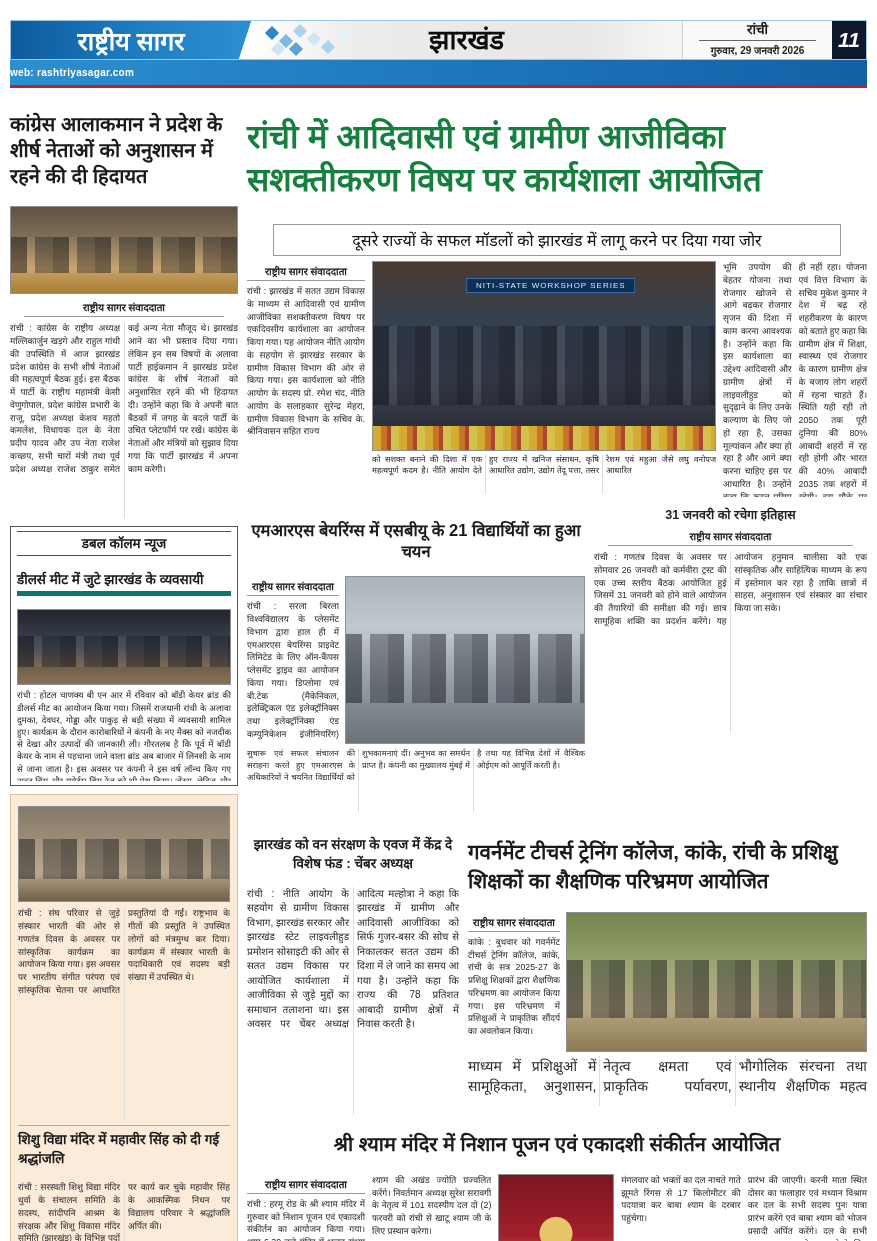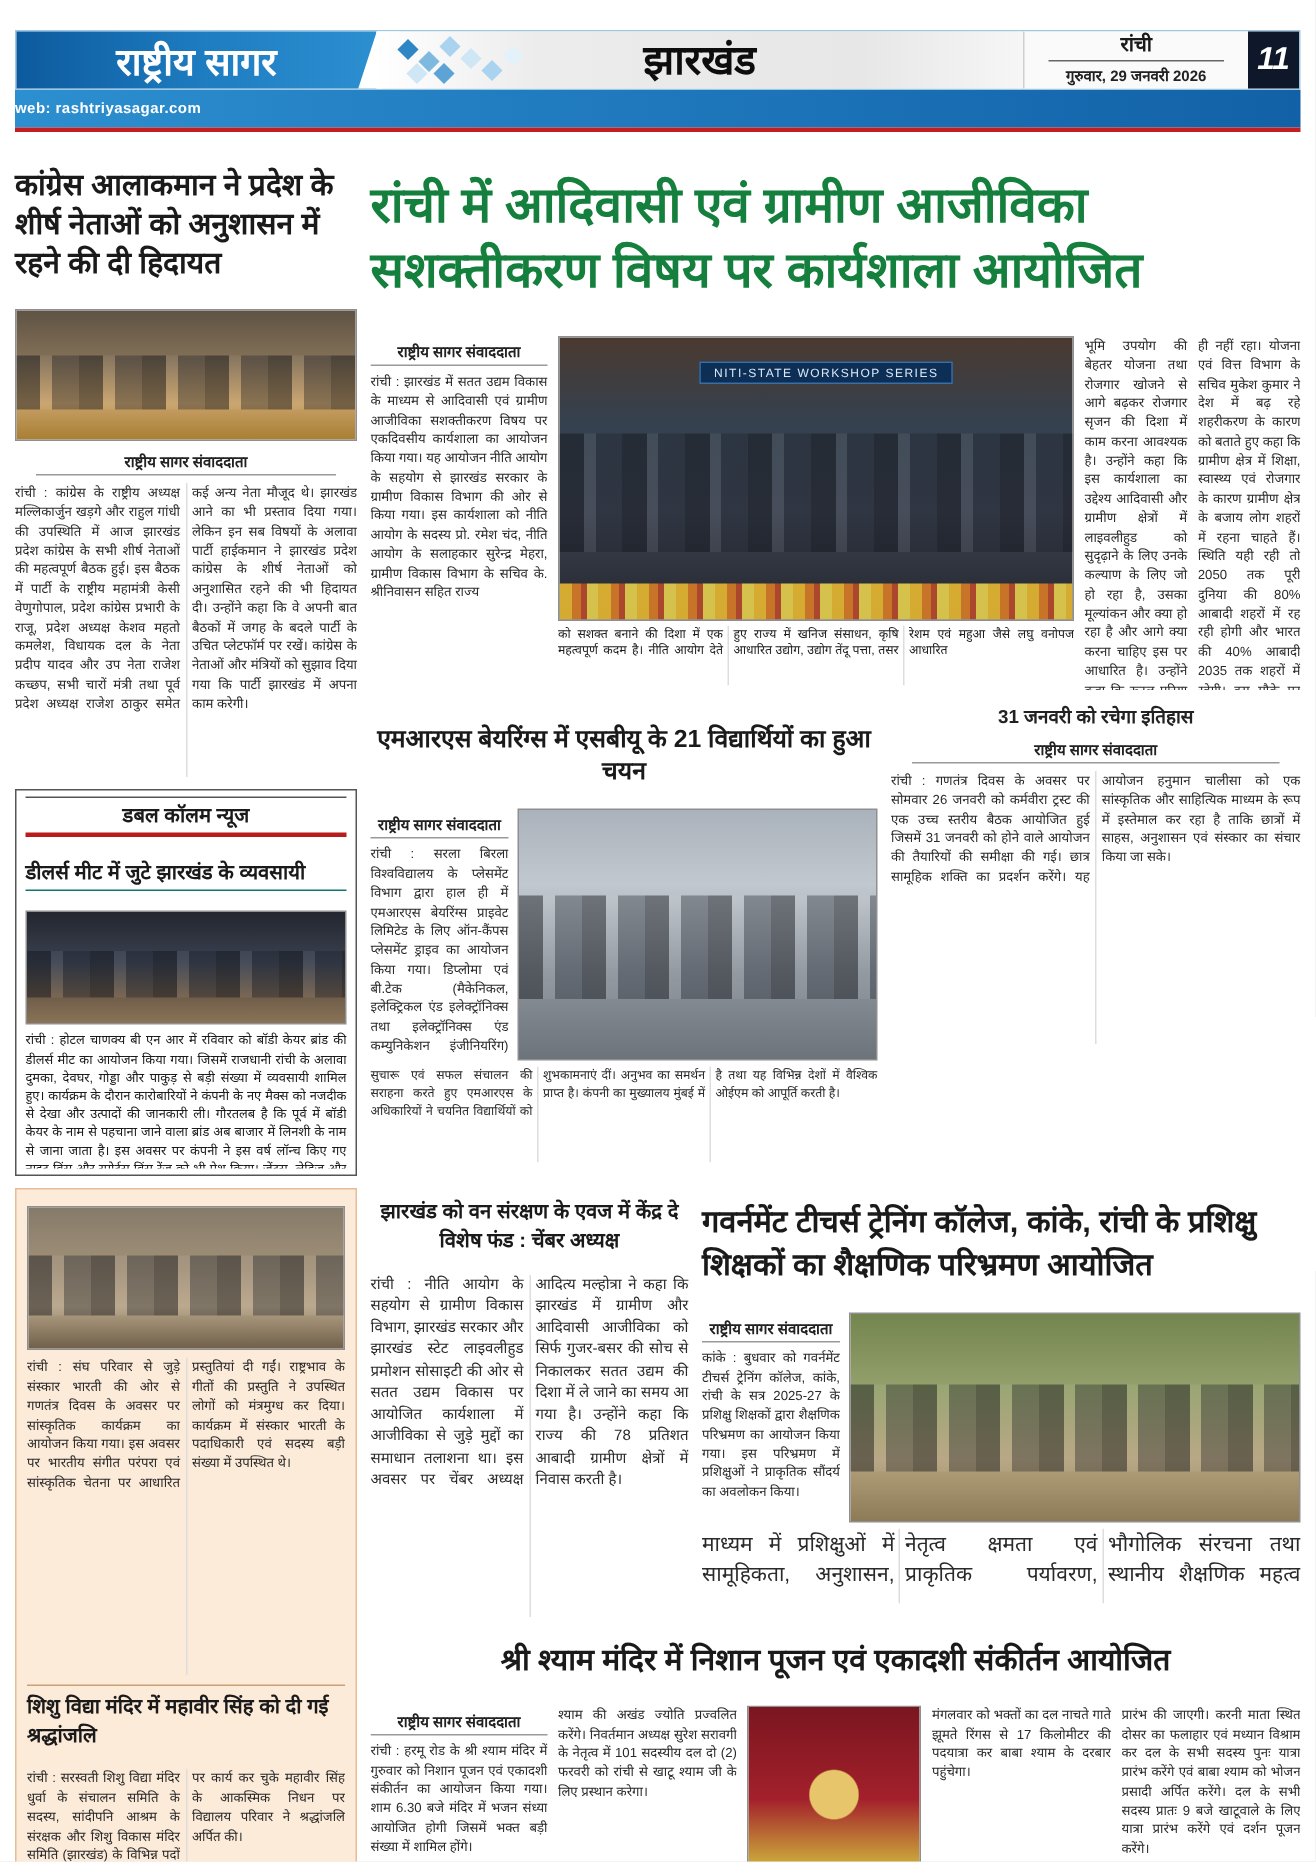--- a/index.html
+++ b/index.html
@@ -47,22 +47,22 @@
                    rgba(255,255,255,.06) 16px 24px, rgba(25,30,40,.35) 24px 42px); }
 
   
   .h-congress { font-size:20px; font-weight:bold; line-height:1.32; }
   .ph-congress { height:88px; margin-top:6px;
       background:linear-gradient(180deg,#5f5344 0%,#837057 38%,#c7a068 72%,#a97f33 100%); }
   .congress-body { height:196px; }
 
   .dcn { border:1.5px solid #555; margin-top:8px; padding:4px 6px; background:#fff; }
   .dcn-title { text-align:center; font-weight:bold; font-size:13.5px; border-top:1px solid #555;
-               border-bottom:3px solid #b91c1c; padding:2px 0 3px; margin-bottom:4px; }
-  .h-dealers { font-size:13.5px; font-weight:bold; border-bottom:1px solid #0f766e; padding-bottom:3px; }
+               border-bottom:1px solid #b91c1c; padding:2px 0 3px; margin-bottom:4px; }
+  .h-dealers { font-size:13.5px; font-weight:bold; border-bottom:5px solid #0f766e; padding-bottom:3px; }
   .ph-dealers { height:76px; margin:4px 0;
       background:linear-gradient(180deg,#23262e 0%,#3a4150 45%,#6e5c49 75%,#8a7356 100%); }
   .dealers-body { font-size:8.6px; line-height:1.42; text-align:justify; height:92px; overflow:hidden; }
 
   .peach { background:#fcebd9; border:1px solid #e6bd96; margin-top:8px; padding:6px 7px; flex:1; }
   .h-sanskar { font-size:13.5px; font-weight:bold; line-height:1.35; }
   .ph-sanskar { height:96px; margin:5px 0;
       background:linear-gradient(180deg,#857a69 0%,#a3927a 45%,#b7a488 70%,#70604a 100%); }
   .sanskar-body { height:212px; }
   .h-shishu { font-size:13.5px; font-weight:bold; line-height:1.35; border-top:1px solid #caa27a;
@@ -186,20 +186,21 @@
           <h3 class="h-shishu">शिशु विद्या मंदिर में महावीर सिंह को दी गई श्रद्धांजलि</h3>
           <div class="colTxt cols2 shishu-body">रांची : सरस्वती शिशु विद्या मंदिर धुर्वा के संचालन समिति के सदस्य, सांदीपनि आश्रम के संरक्षक और शिशु विकास मंदिर समिति (झारखंड) के विभिन्न पदों पर कार्य कर चुके महावीर सिंह के आकस्मिक निधन पर विद्यालय परिवार ने श्रद्धांजलि अर्पित की।</div>
         </article>
       </section>
     </aside>
 
     <main>
 
       <article>
         <h1 class="h-lead">रांची में आदिवासी एवं ग्रामीण आजीविका सशक्तीकरण विषय पर कार्यशाला आयोजित</h1>
+        <div class="subhead">दूसरे राज्यों के सफल मॉडलों को झारखंड में लागू करने पर दिया गया जोर</div>
         <div class="lead-row">
           <div class="lead-c1">
             <div class="byline" style="margin:0 0 4px">राष्ट्रीय सागर संवाददाता</div>
             <div class="colTxt" style="height:205px">रांची : झारखंड में सतत उद्यम विकास के माध्यम से आदिवासी एवं ग्रामीण आजीविका सशक्तीकरण विषय पर एकदिवसीय कार्यशाला का आयोजन किया गया। यह आयोजन नीति आयोग के सहयोग से झारखंड सरकार के ग्रामीण विकास विभाग की ओर से किया गया। इस कार्यशाला को नीति आयोग के सदस्य प्रो. रमेश चंद, नीति आयोग के सलाहकार सुरेन्द्र मेहरा, ग्रामीण विकास विभाग के सचिव के. श्रीनिवासन सहित राज्य</div>
           </div>
           <div class="lead-center">
             <div class="photo ph-lead">
               <span class="banner">NITI-STATE WORKSHOP SERIES</span>
             </div>
             <div class="lead-mini cols3">को सशक्त बनाने की दिशा में एक महत्वपूर्ण कदम है। नीति आयोग देते हुए राज्य में खनिज संसाधन, कृषि आधारित उद्योग, उद्योग तेंदू पत्ता, तसर रेशम एवं महुआ जैसे लघु वनोपज आधारित</div>

